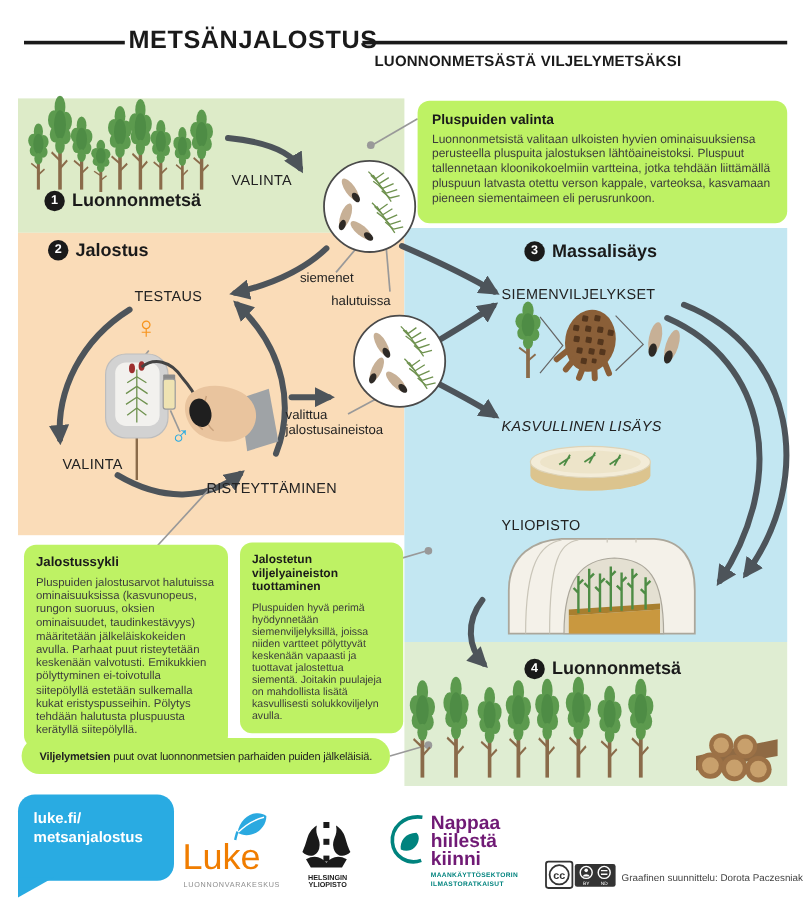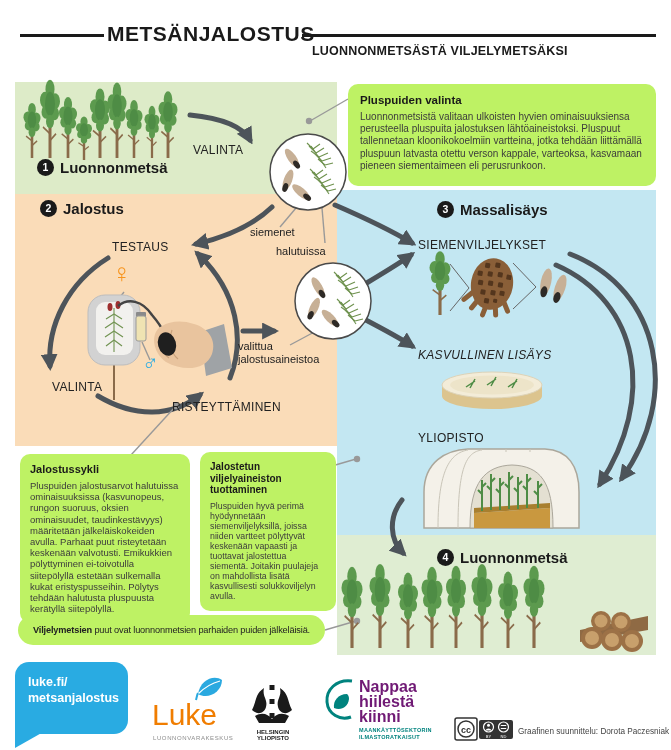--- a/index.html
+++ b/index.html
@@ -35,21 +35,21 @@
   .stage{display:flex;align-items:center;gap:6px;}
   .numc{width:17px;height:17px;border-radius:50%;background:#1a1a1a;color:#fff;
         font-size:10.5px;font-weight:bold;text-align:center;line-height:17px;flex:0 0 auto;}
   .stage b{font-size:15px;}
   .cap{font-size:12px;color:#222;letter-spacing:.3px;}
   .small-note{font-size:11px;color:#222;}
   .sym-f{font-size:26px;font-weight:bold;color:#F7941D;line-height:1;}
   .sym-m{font-size:22px;font-weight:bold;color:#29ABE2;line-height:1;}
   .ctr{text-align:left;}
   
-  .bubble{position:absolute;left:15px;top:662px;width:113px;height:72px;background:#29ABE2;
+  .bubble{position:absolute;left:15px;top:662px;width:130px;height:72px;background:#29ABE2;
           border-radius:14px 14px 14px 0;z-index:4;color:#fff;font-size:12.5px;font-weight:600;
           padding:13px 0 0 13px;box-sizing:border-box;line-height:1.25;}
   .bubble-tail{position:absolute;left:15px;top:731px;width:0;height:0;z-index:4;
           border-top:17px solid #29ABE2;border-right:30px solid transparent;}
   .luke-word{position:absolute;left:152px;top:698px;font-size:30px;font-weight:normal;color:#F07D00;z-index:4;}
   .luke-sub{position:absolute;left:153px;top:735px;font-size:6px;color:#8c8c8c;letter-spacing:.6px;z-index:4;}
   .hy-sub{position:absolute;left:240px;top:729px;width:66px;text-align:center;font-size:6px;font-weight:bold;z-index:4;}
   .nappaa{position:absolute;left:359px;top:679px;font-size:16px;font-weight:bold;color:#701a75;line-height:0.95;z-index:4;}
   .nappaa-sub{position:absolute;left:359px;top:727px;font-size:5.5px;font-weight:bold;color:#00837E;letter-spacing:.3px;line-height:1.2;z-index:4;}
   .credit{position:absolute;left:518px;top:727px;font-size:8.2px;color:#444;z-index:4;}

